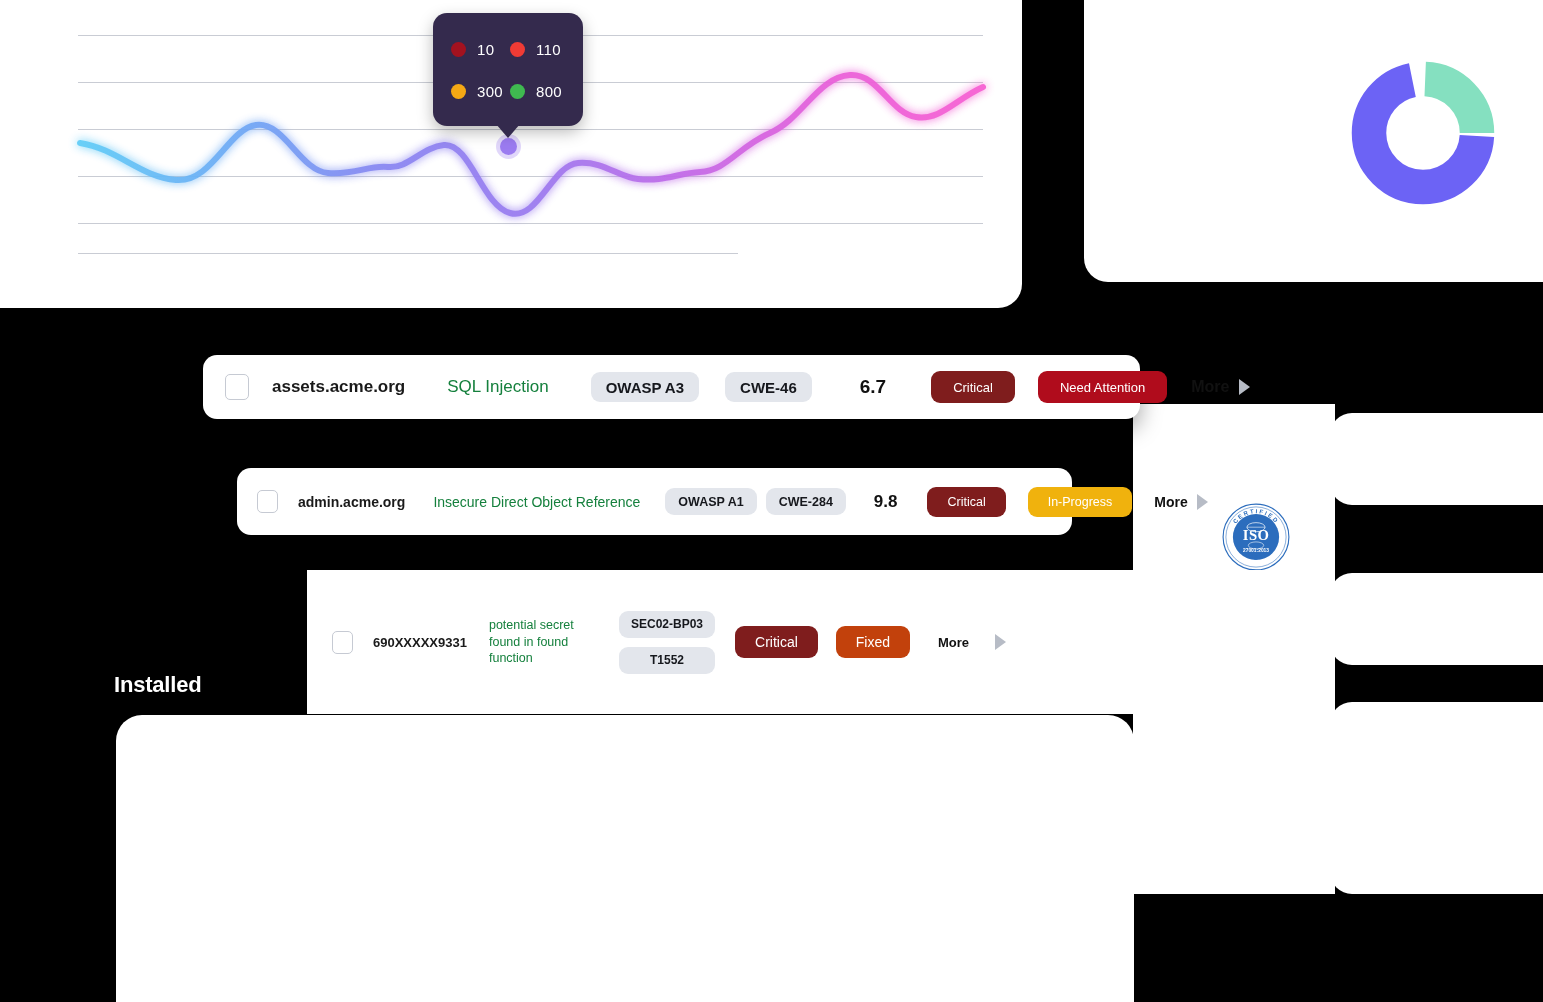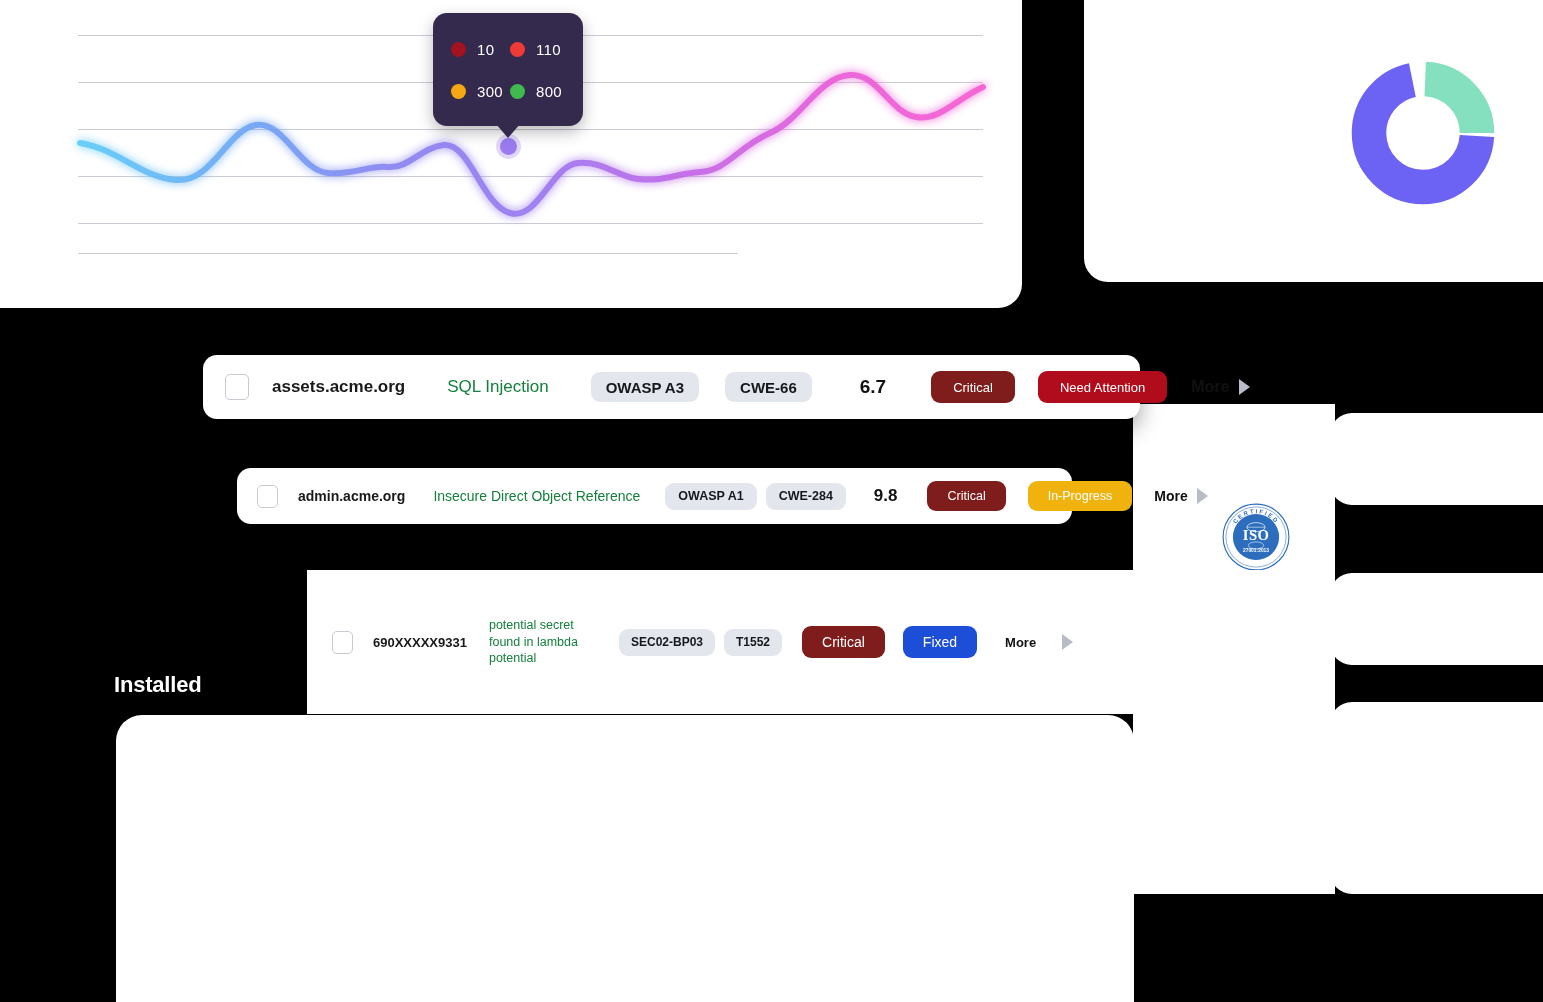--- a/index.html
+++ b/index.html
@@ -149,21 +149,21 @@
     top: 355px;
     width: 937px;
     height: 64px;
     padding-left: 22px;
     padding-right: 14px;
   }
   #row-2 {
     left: 237px;
     top: 468px;
     width: 835px;
-    height: 56px;
+    height: 67px;
     padding-left: 20px;
     padding-right: 14px;
   }
   #row-3 {
     left: 307px;
     top: 570px;
     width: 1026px;
     height: 144px;
     padding-left: 25px;
     padding-right: 14px;
@@ -205,38 +205,38 @@
     align-items: center;
     justify-content: center;
     white-space: nowrap;
     font-weight: 600;
   }
   #row-1 .tag { height: 30px; padding: 0 15px; font-size: 15px; }
   #row-2 .tag { height: 27px; padding: 0 13px; font-size: 12.5px; }
   #row-3 .tag { height: 27px; padding: 0 12px; font-size: 12px; }
   #row-1 .tags { display: flex; gap: 26px; margin-left: 42px; }
   #row-2 .tags { display: flex; gap: 9px; margin-left: 25px; }
-  #row-3 .tags { display: flex; gap: 9px; margin-left: 20px; }
+  #row-3 .tags { display: flex; gap: 9px; margin-left: 20px; flex-direction: column; }
 
   .score { color: #111; font-weight: 700; }
   #row-1 .score { font-size: 19px; margin-left: 48px; }
   #row-2 .score { font-size: 17px; margin-left: 28px; }
 
   .pill {
     border-radius: 9px;
     display: inline-flex;
     align-items: center;
     justify-content: center;
     color: #ffffff;
     white-space: nowrap;
   }
   .pill-critical { background: #7f1d1d; }
   .pill-attention { background: #b00c1c; }
   .pill-progress  { background: #f0b20d; }
-  .pill-fixed     { background: #1d4ed8; }
+  .pill-fixed     { background: #c2410c; }
 
   #row-1 .pill { height: 32px; padding: 0 22px; font-size: 13px; }
   #row-2 .pill { height: 30px; padding: 0 20px; font-size: 12.5px; }
   #row-3 .pill { height: 32px; padding: 0 20px; font-size: 14px; }
 
   #row-1 .pills { display: flex; gap: 23px; margin-left: 45px; }
   #row-2 .pills { display: flex; gap: 22px; margin-left: 30px; }
   #row-3 .pills { display: flex; gap: 18px; margin-left: 20px; }
 
   .more-wrap { display: flex; align-items: center; }
@@ -406,21 +406,21 @@
       </svg>
     </div>
   </div>
 
   <div class="row" id="row-1">
     <div class="chk"></div>
     <span class="asset">assets.acme.org</span>
     <span class="vuln">SQL Injection</span>
     <span class="tags">
       <span class="tag">OWASP A3</span>
-      <span class="tag">CWE-66</span>
+      <span class="tag">CWE-46</span>
     </span>
     <span class="score">6.7</span>
     <span class="pills">
       <span class="pill pill-critical">Critical</span>
       <span class="pill pill-attention">Need Attention</span>
     </span>
     <span class="more-wrap">
       <span class="more-label">More</span>
       <span class="caret"></span>
     </span>
@@ -441,21 +441,21 @@
     </span>
     <span class="more-wrap">
       <span class="more-label">More</span>
       <span class="caret"></span>
     </span>
   </div>
 
   <div class="row" id="row-3">
     <div class="chk"></div>
     <span class="asset">690XXXXX9331</span>
-    <span class="vuln">potential secret found in lambda potential</span>
+    <span class="vuln">potential secret found in found function</span>
     <span class="tags">
       <span class="tag">SEC02-BP03</span>
       <span class="tag">T1552</span>
     </span>
     <span class="pills">
       <span class="pill pill-critical">Critical</span>
       <span class="pill pill-fixed">Fixed</span>
     </span>
     <span class="more-wrap">
       <span class="more-label">More</span>

